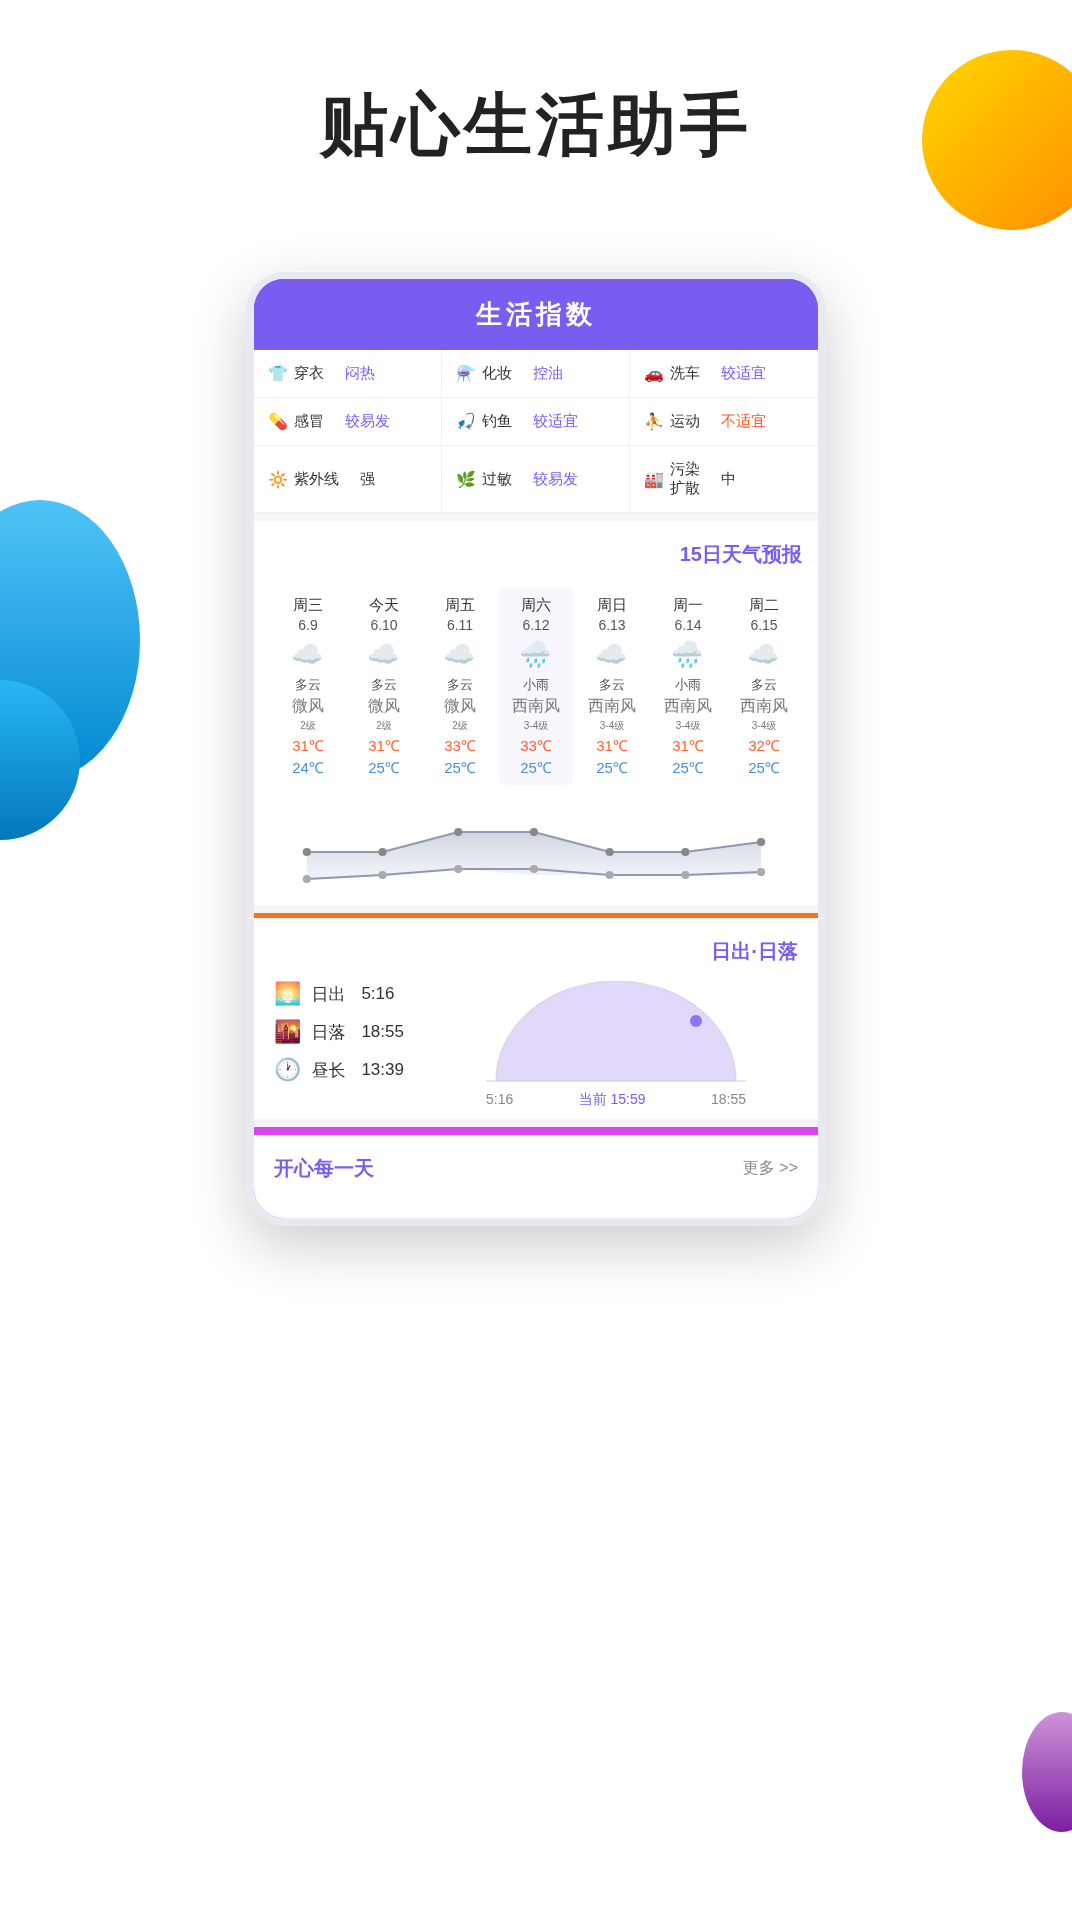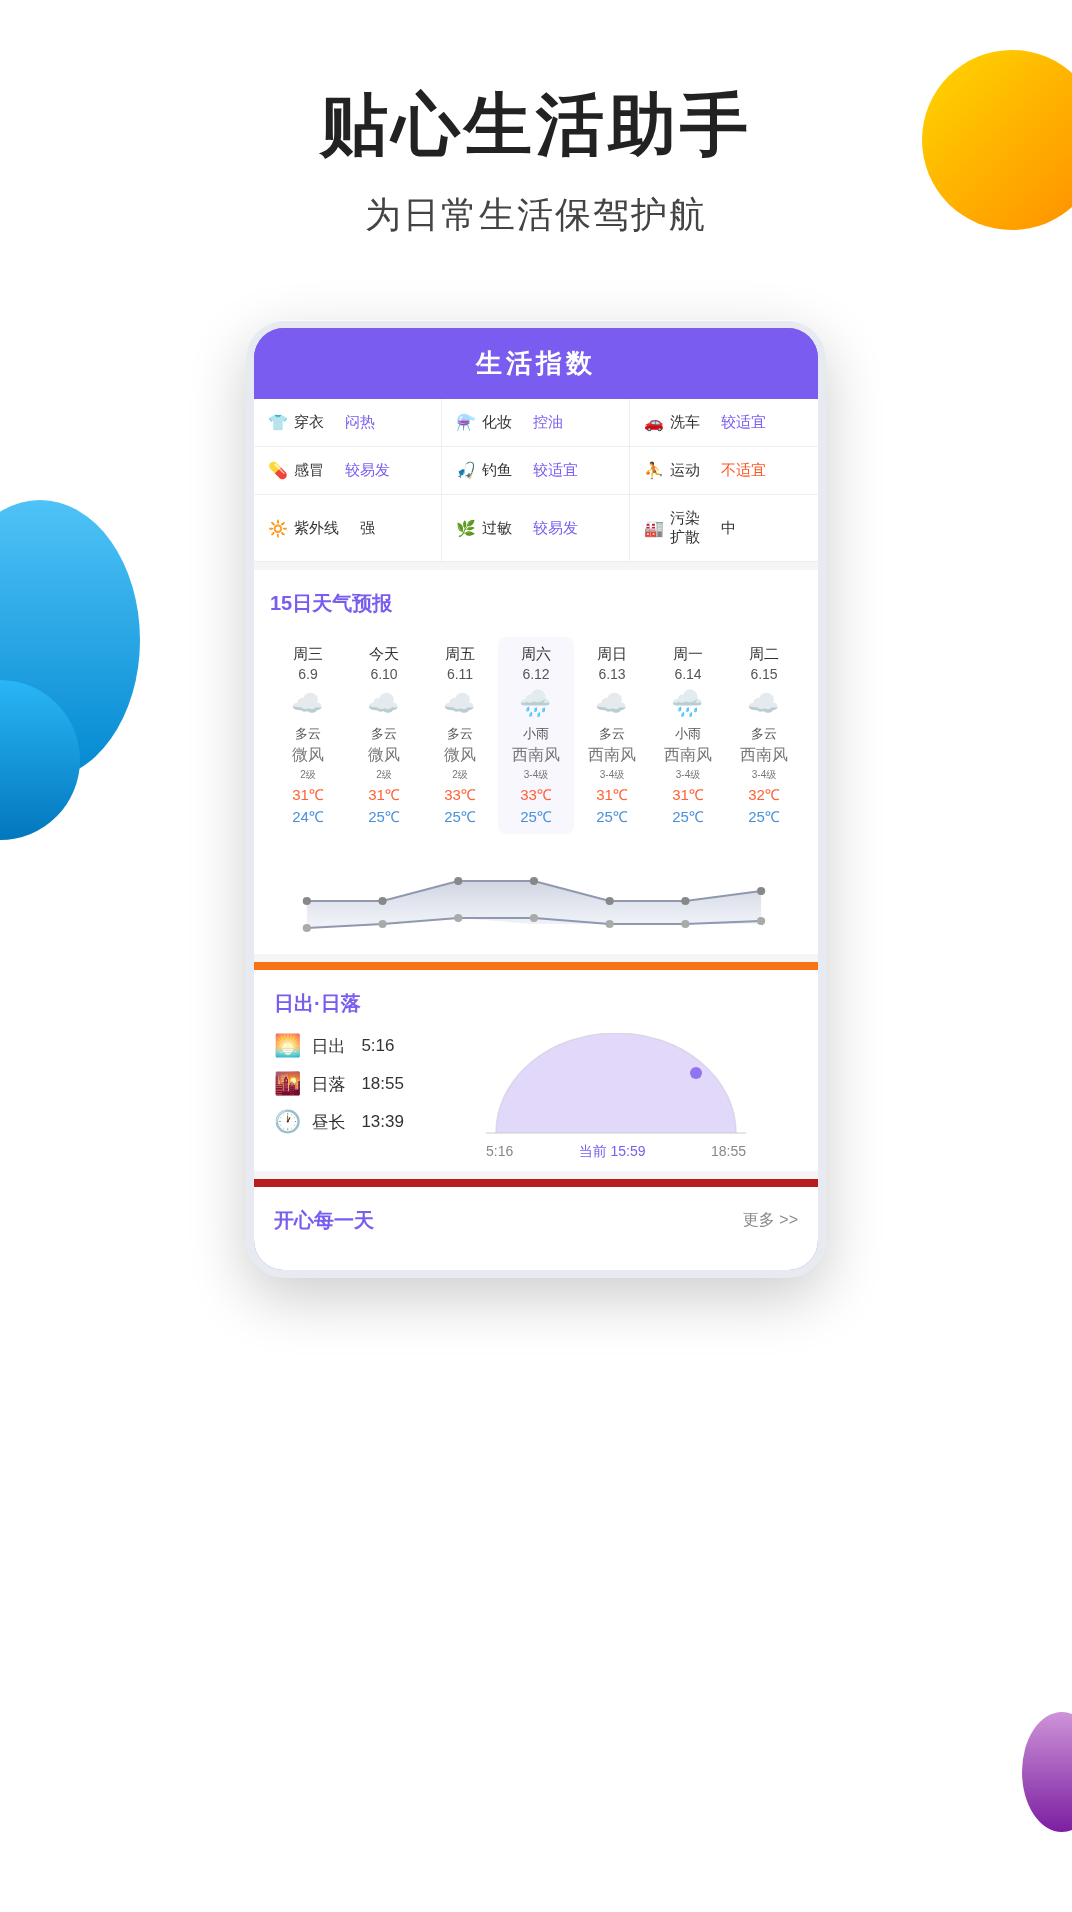--- a/index.html
+++ b/index.html
@@ -96,44 +96,45 @@
     
     .forecast-section {
       background: white;
       padding: 20px 16px 10px;
     }
     .section-title {
       font-size: 20px;
       color: #7B5CF0;
       font-weight: 600;
       margin-bottom: 16px;
+      text-align: right;
     }
 
     
     .sun-section {
       background: white;
-      border-top: 8px solid #f97316;
+      border-top: 5px solid #f97316;
       padding: 20px 20px 10px;
     }
     .sun-section .section-title {
       margin-bottom: 16px;
     }
     .sun-row {
       display: flex;
       align-items: center;
       gap: 10px;
       font-size: 18px;
       color: #333;
     }
     .sun-icon { font-size: 22px; }
 
     
     .happy-section {
       background: white;
-      border-top: 8px solid #b91c1c;
+      border-top: 8px solid #d946ef;
       padding: 20px 20px 20px;
     }
     .happy-header {
       display: flex;
       justify-content: space-between;
       align-items: center;
       margin-bottom: 16px;
     }
     .more-link {
       font-size: 16px;
@@ -226,21 +227,20 @@
 </head>
 <body>
 
 <div class="bg-circle-orange"></div>
 <div class="bg-circle-blue"></div>
 <div class="bg-circle-blue2"></div>
 <div class="bg-circle-purple"></div>
 
 <div class="hero">
   <h1 class="hero-title">贴心生活助手</h1>
-  <p class="hero-subtitle">为日常生活保驾护航</p>
 </div>
 
 <div class="phone-wrapper">
   <div class="phone-outer">
     <div class="phone-inner">
 
       <div class="life-index-header">生活指数</div>
 
       <div style="background:white;">
 

